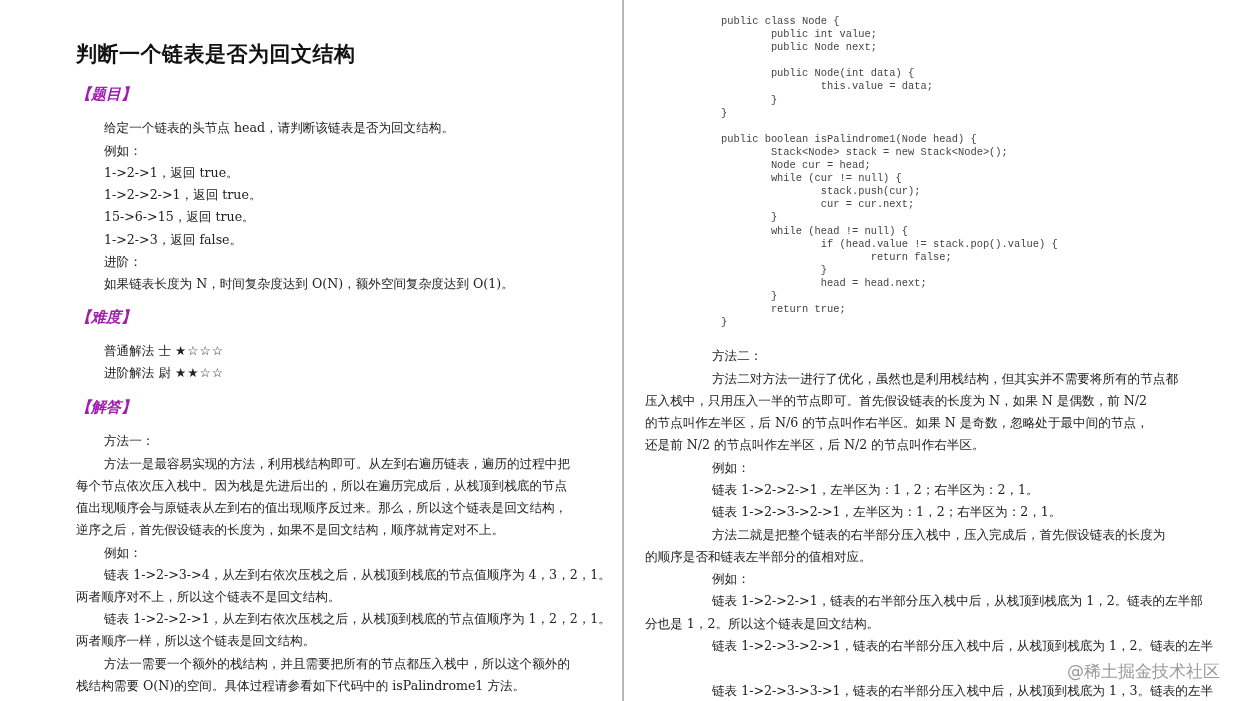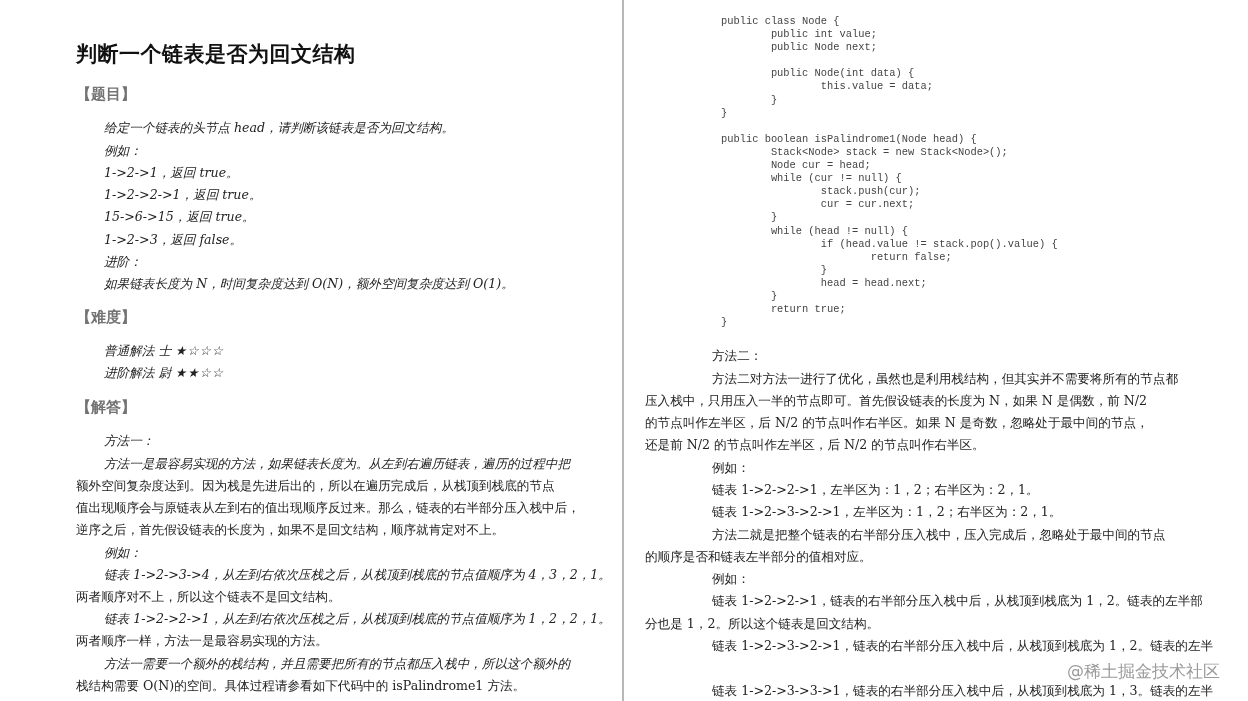--- a/index.html
+++ b/index.html
@@ -14,27 +14,27 @@
   .divider { position: absolute; left: 622px; top: 0; width: 2px; height: 701px; background: #b8b8b8; }
 
   .title {
     position: absolute; left: 28px; top: 40px;
     font-family: "DejaVu Sans", "Liberation Sans", sans-serif;
     font-size: 21px; font-weight: bold; color: #111; letter-spacing: 0.5px;
   }
   .sec {
     position: absolute; left: 28px;
     font-family: "DejaVu Sans", "Liberation Sans", sans-serif;
-    font-size: 15px; font-weight: bold; color: #737373;
+    font-size: 15px; font-weight: bold; color: #a21caf; font-style: italic;
   }
   .line {
     position: absolute; white-space: nowrap;
     font-size: 12.6px; line-height: 16px; color: #222;
   }
-  .ind { left: 56px; font-style: italic; }
+  .ind { left: 56px; }
   .full { left: 28px; }
   .r-ind { left: 75px; margin-left: 12px; }
   .r-full { left: 20px; }
   .code {
     position: absolute; left: 96px; top: 15px; margin: 0;
     font-family: "Liberation Mono", "DejaVu Sans Mono", monospace;
     font-size: 10.4px; line-height: 13.1px; color: #444; white-space: pre;
   }
   .watermark {
     position: absolute; left: 1067px; top: 660px;
@@ -64,29 +64,29 @@
     <span>普通解法 士</span>
     <span class="stars">★☆☆☆</span>
   </div>
   <div class="line ind" style="top:365px">
     <span>进阶解法 尉</span>
     <span class="stars">★★☆☆</span>
   </div>
 
   <div class="sec" style="top:398px">【解答】</div>
   <div class="line ind" style="top:433px">方法一：</div>
-  <div class="line ind" style="top:456px">方法一是最容易实现的方法，如果链表长度为。从左到右遍历链表，遍历的过程中把</div>
-  <div class="line full" style="top:478px">额外空间复杂度达到。因为栈是先进后出的，所以在遍历完成后，从栈顶到栈底的节点</div>
-  <div class="line full" style="top:500px">值出现顺序会与原链表从左到右的值出现顺序反过来。那么，链表的右半部分压入栈中后，</div>
+  <div class="line ind" style="top:456px">方法一是最容易实现的方法，利用栈结构即可。从左到右遍历链表，遍历的过程中把</div>
+  <div class="line full" style="top:478px">每个节点依次压入栈中。因为栈是先进后出的，所以在遍历完成后，从栈顶到栈底的节点</div>
+  <div class="line full" style="top:500px">值出现顺序会与原链表从左到右的值出现顺序反过来。那么，所以这个链表是回文结构，</div>
   <div class="line full" style="top:522px">逆序之后，首先假设链表的长度为，如果不是回文结构，顺序就肯定对不上。</div>
   <div class="line ind" style="top:545px">例如：</div>
   <div class="line ind" style="top:567px">链表 1-&gt;2-&gt;3-&gt;4，从左到右依次压栈之后，从栈顶到栈底的节点值顺序为 4，3，2，1。</div>
   <div class="line full" style="top:589px">两者顺序对不上，所以这个链表不是回文结构。</div>
   <div class="line ind" style="top:611px">链表 1-&gt;2-&gt;2-&gt;1，从左到右依次压栈之后，从栈顶到栈底的节点值顺序为 1，2，2，1。</div>
-  <div class="line full" style="top:633px">两者顺序一样，方法一是最容易实现的方法。</div>
+  <div class="line full" style="top:633px">两者顺序一样，所以这个链表是回文结构。</div>
   <div class="line ind" style="top:656px">方法一需要一个额外的栈结构，并且需要把所有的节点都压入栈中，所以这个额外的</div>
   <div class="line full" style="top:678px">栈结构需要 O(N)的空间。具体过程请参看如下代码中的 isPalindrome1 方法。</div>
 </div>
 
 <div class="divider"></div>
 
 <div class="page right">
   <pre class="code">public class Node {
         public int value;
         public Node next;
@@ -108,26 +108,26 @@
                         return false;
                 }
                 head = head.next;
         }
         return true;
 }</pre>
 
   <div class="line r-ind" style="top:348px">方法二：</div>
   <div class="line r-ind" style="top:371px">方法二对方法一进行了优化，虽然也是利用栈结构，但其实并不需要将所有的节点都</div>
   <div class="line r-full" style="top:393px">压入栈中，只用压入一半的节点即可。首先假设链表的长度为 N，如果 N 是偶数，前 N/2</div>
-  <div class="line r-full" style="top:415px">的节点叫作左半区，后 N/2 的节点叫作右半区。如果 N 是奇数，忽略处于最中间的节点，</div>
+  <div class="line r-full" style="top:415px">的节点叫作左半区，后 N/6 的节点叫作右半区。如果 N 是奇数，忽略处于最中间的节点，</div>
   <div class="line r-full" style="top:437px">还是前 N/2 的节点叫作左半区，后 N/2 的节点叫作右半区。</div>
   <div class="line r-ind" style="top:460px">例如：</div>
   <div class="line r-ind" style="top:482px">链表 1-&gt;2-&gt;2-&gt;1，左半区为：1，2；右半区为：2，1。</div>
   <div class="line r-ind" style="top:504px">链表 1-&gt;2-&gt;3-&gt;2-&gt;1，左半区为：1，2；右半区为：2，1。</div>
-  <div class="line r-ind" style="top:527px">方法二就是把整个链表的右半部分压入栈中，压入完成后，忽略处于最中间的节点</div>
+  <div class="line r-ind" style="top:527px">方法二就是把整个链表的右半部分压入栈中，压入完成后，首先假设链表的长度为</div>
   <div class="line r-full" style="top:549px">的顺序是否和链表左半部分的值相对应。</div>
   <div class="line r-ind" style="top:571px">例如：</div>
   <div class="line r-ind" style="top:593px">链表 1-&gt;2-&gt;2-&gt;1，链表的右半部分压入栈中后，从栈顶到栈底为 1，2。链表的左半部</div>
   <div class="line r-full" style="top:616px">分也是 1，2。所以这个链表是回文结构。</div>
   <div class="line r-ind" style="top:638px">链表 1-&gt;2-&gt;3-&gt;2-&gt;1，链表的右半部分压入栈中后，从栈顶到栈底为 1，2。链表的左半</div>
   <div class="line r-ind" style="top:683px">链表 1-&gt;2-&gt;3-&gt;3-&gt;1，链表的右半部分压入栈中后，从栈顶到栈底为 1，3。链表的左半</div>
 </div>
 
 <div class="watermark">@稀土掘金技术社区</div>
 

